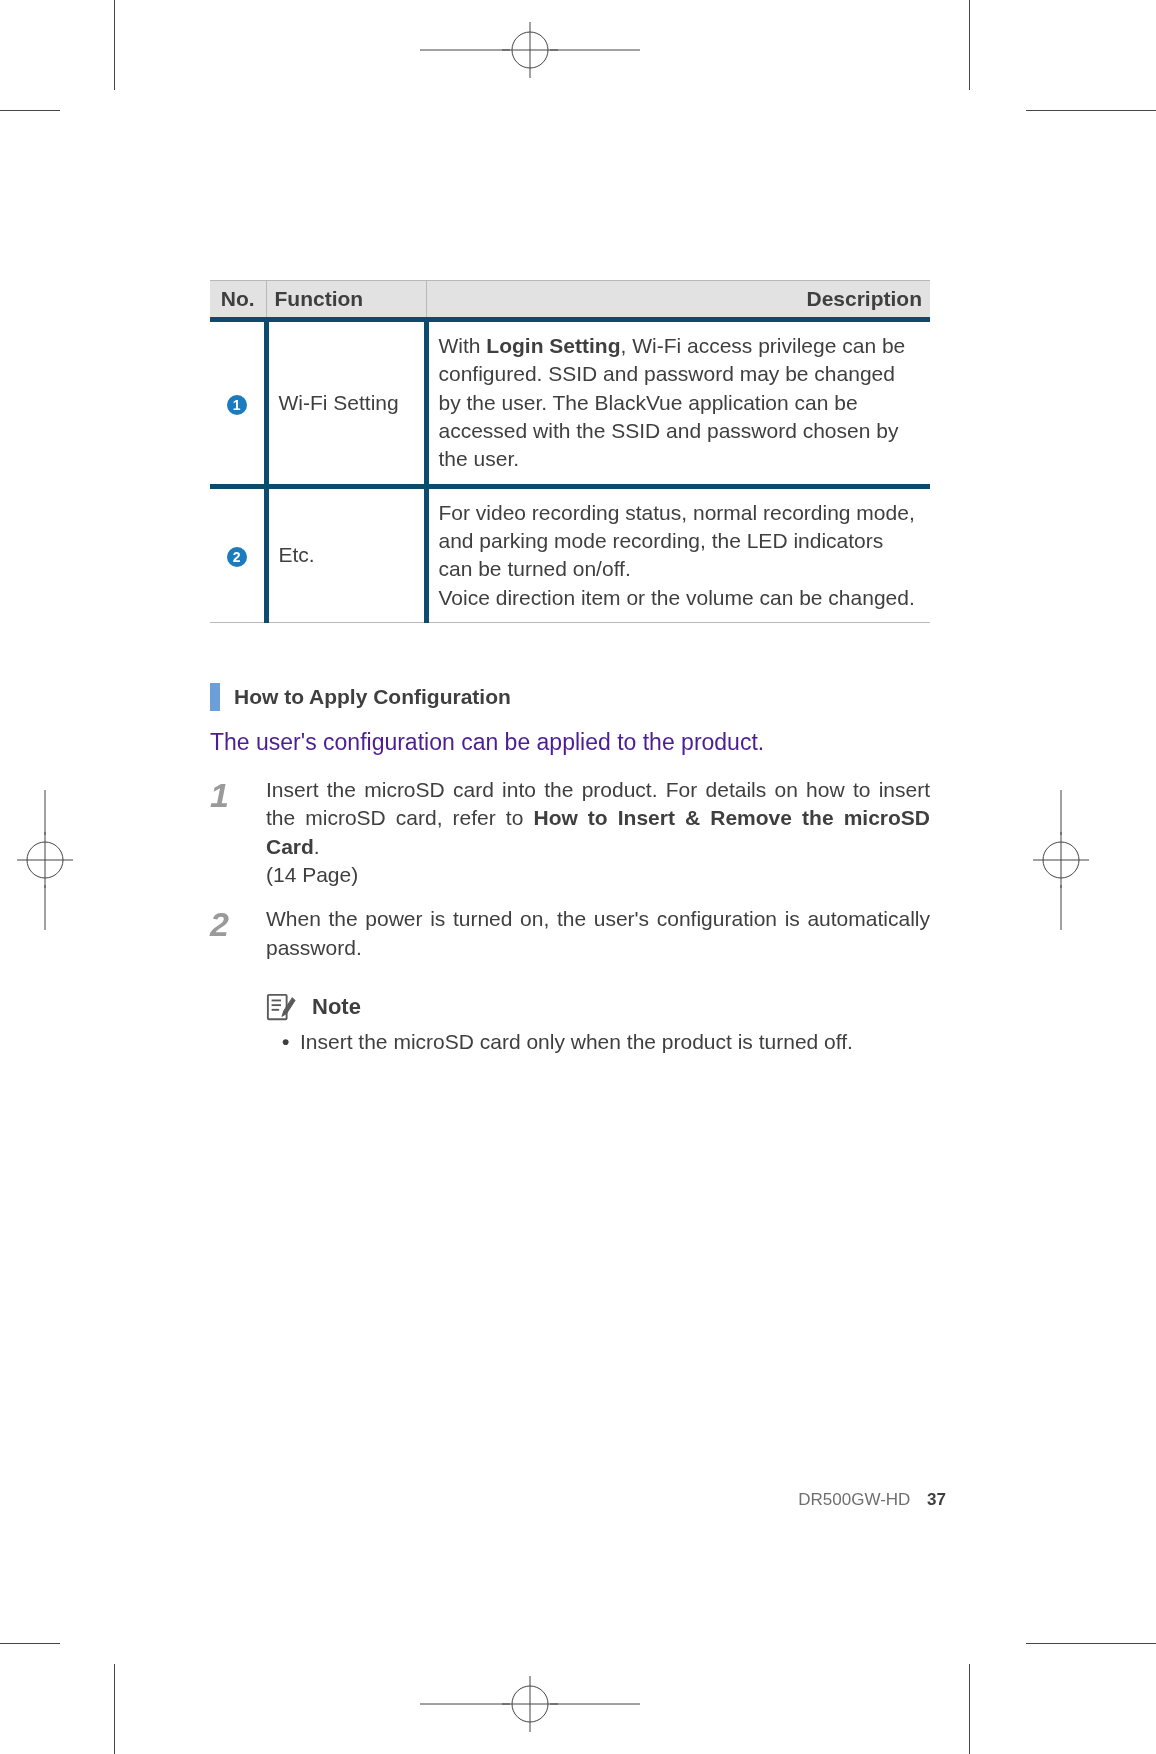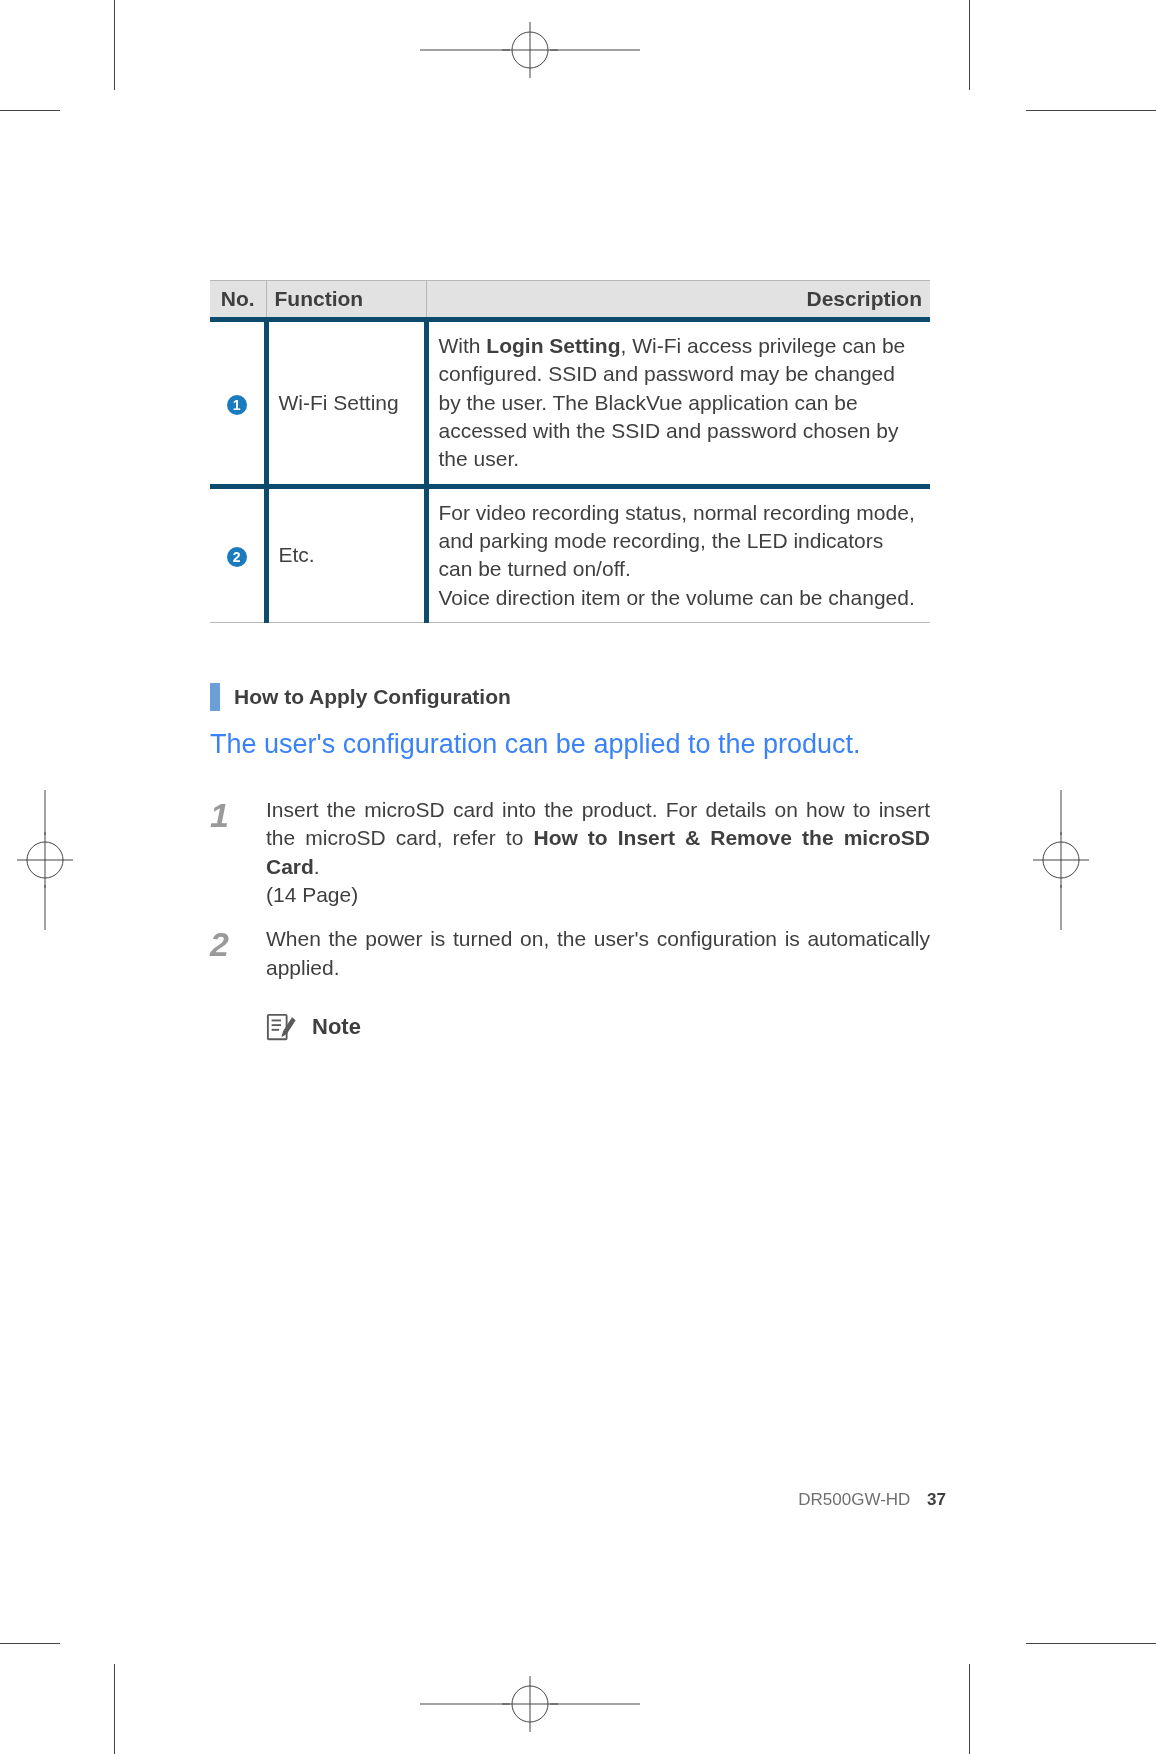--- a/index.html
+++ b/index.html
@@ -82,23 +82,23 @@
     height: 28px;
     background: #6a9fd8;
   }
   .sec-head .t {
     font-size: 21px;
     font-weight: bold;
     color: #3f3f3f;
   }
 
   .intro {
-    font-size: 27px;
-    color: #3b82f6;
-    margin-bottom: 36px;
+    font-size: 23px;
+    color: #4c1d95;
+    margin-bottom: 20px;
   }
 
   
   .step {
     display: flex;
     gap: 22px;
     margin-bottom: 16px;
   }
   .step .n {
     flex: 0 0 34px;
@@ -243,34 +243,37 @@
   <div class="step">
     <div class="n">1</div>
     <div class="body">
       <span>Insert the microSD card into the product. For details on how to insert the microSD card, refer to </span><strong>How to Insert &amp; Remove the microSD Card</strong><span>.</span>
       <span class="page-ref">(14 Page)</span>
     </div>
   </div>
 
   <div class="step">
     <div class="n">2</div>
-    <div class="body">When the power is turned on, the user's configuration is automatically applied.</div>
+    <div class="body">When the power is turned on, the user's configuration is automatically password.</div>
   </div>
 
   <div class="note-block">
     <div class="note-head">
       <svg class="note-icon" viewBox="0 0 32 32">
         <rect x="2" y="3" width="20" height="26" rx="1" fill="none" stroke="#5a5a5a" stroke-width="2"></rect>
         <line x1="6" y1="9" x2="16" y2="9" stroke="#5a5a5a" stroke-width="2"></line>
         <line x1="6" y1="14" x2="16" y2="14" stroke="#5a5a5a" stroke-width="2"></line>
         <line x1="6" y1="19" x2="14" y2="19" stroke="#5a5a5a" stroke-width="2"></line>
         <path d="M28 6 L19 20 L17 26 L22 23 L31 9 Z" fill="#5a5a5a" stroke="#5a5a5a" stroke-width="1"></path>
       </svg>
       <span class="lbl">Note</span>
     </div>
+    <ul class="note-list">
+      <li>Insert the microSD card only when the product is turned off.</li>
+    </ul>
   </div>
 
 </div>
 
 <div class="footer">
   <span>DR500GW-HD</span>
   <span class="pno">37</span>
 </div>
 
 </body></html>

